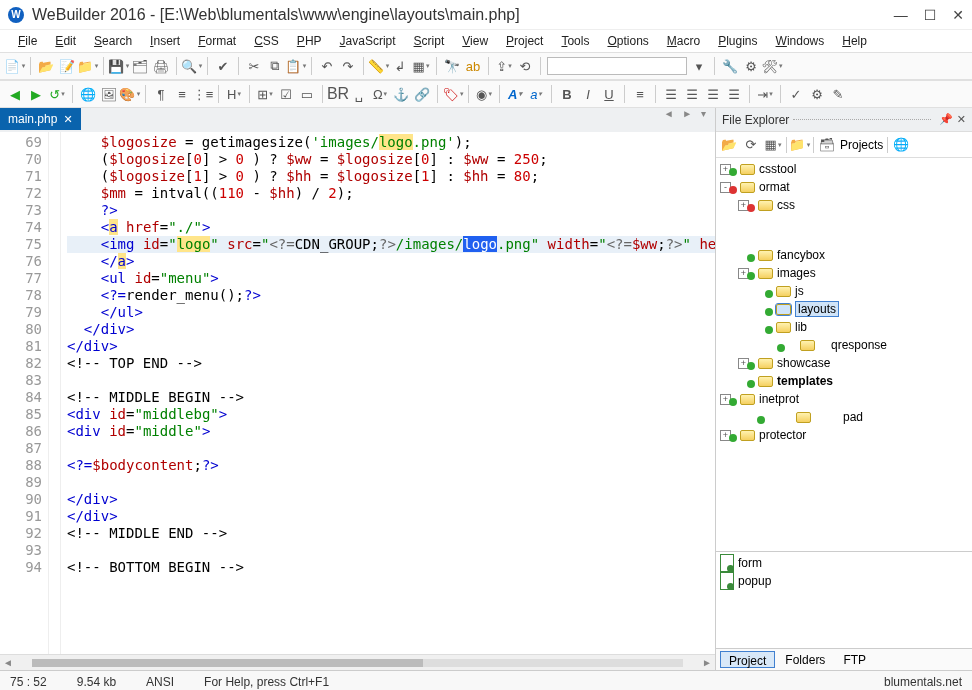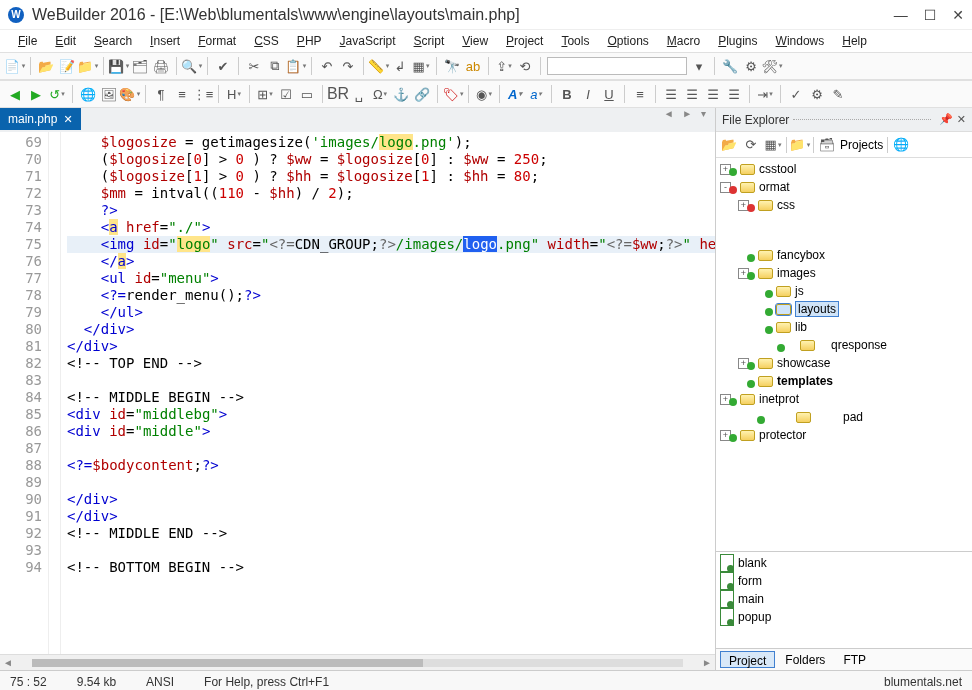--- a/index.html
+++ b/index.html
@@ -373,29 +373,21 @@
           <div class="badge g"></div>
           <div class="ficon">
             <div class="folder"></div>
           </div>
           <span>protector</span>
         </div>
       </div>
     <div class="filelist" id="filelist">
         <div>
           <div class="file-ico"></div>
-          <span>blank</span>
-        </div>
-        <div>
-          <div class="file-ico"></div>
           <span>form</span>
-        </div>
-        <div>
-          <div class="file-ico"></div>
-          <span>main</span>
         </div>
         <div>
           <div class="file-ico"></div>
           <span>popup</span>
         </div>
       </div>
     <div class="exp-bottom-tabs" id="exptabs">
         <span class="active">Project</span>
         <span>Folders</span>
         <span>FTP</span>

